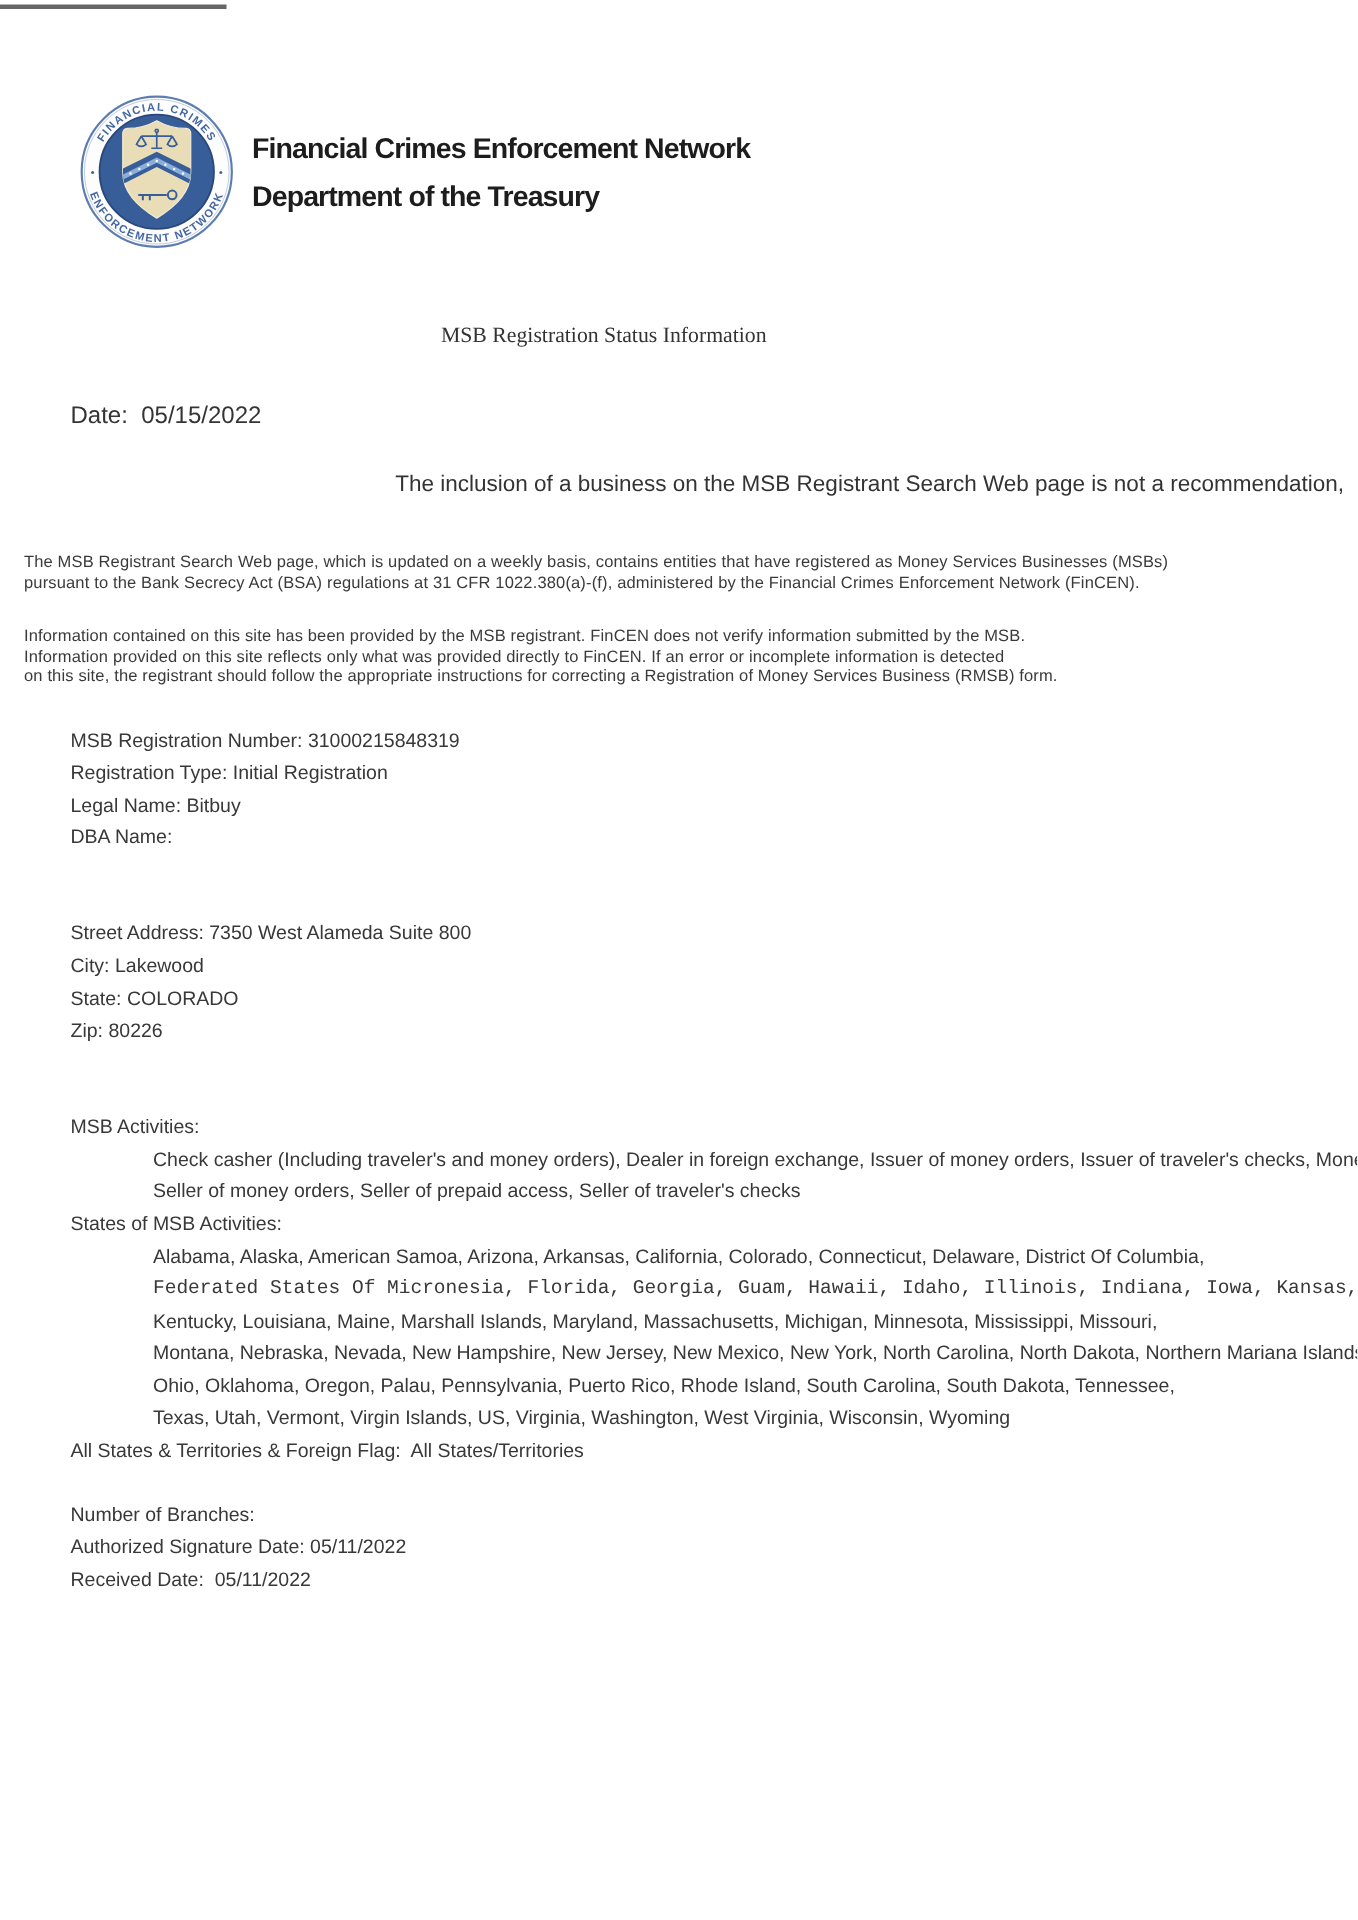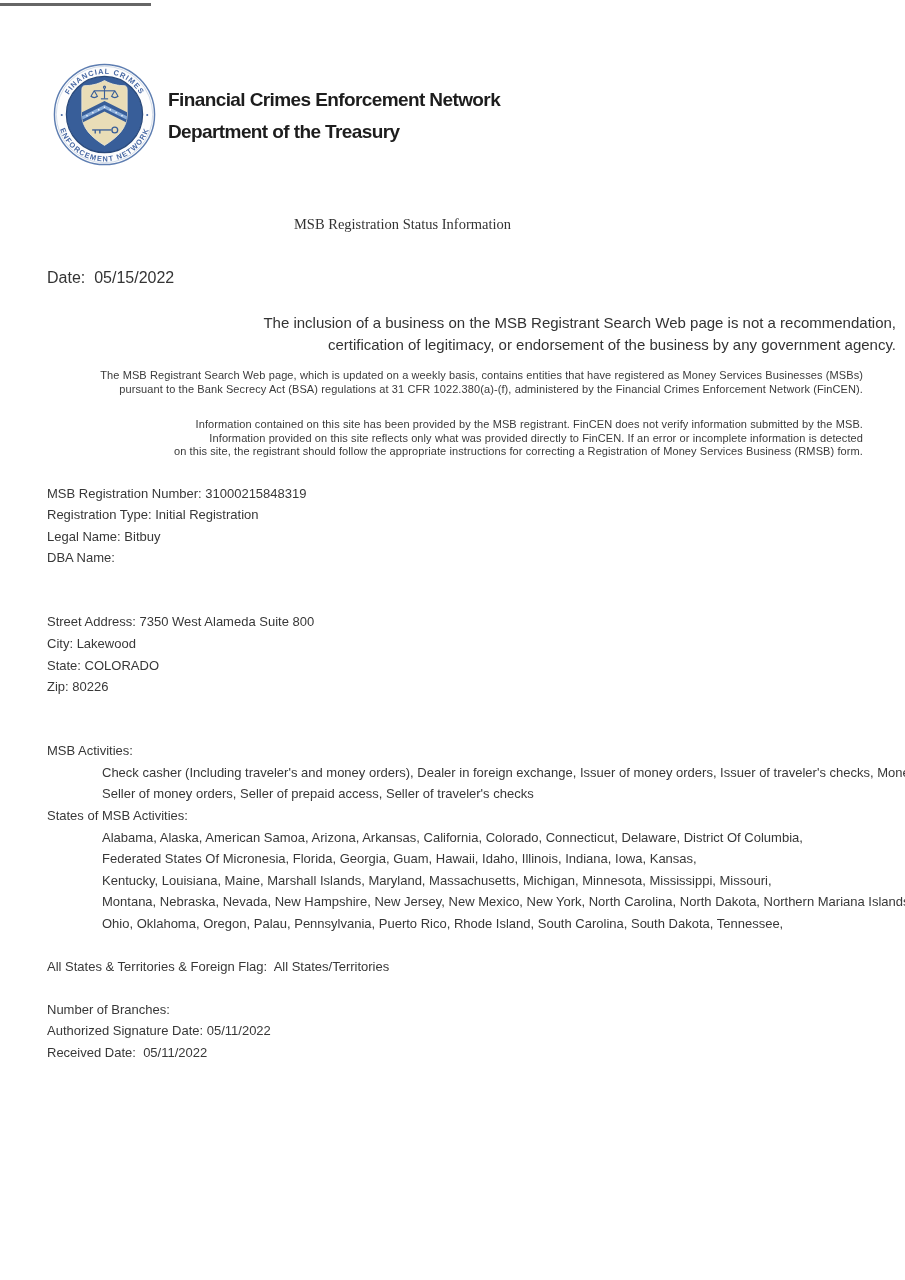--- a/index.html
+++ b/index.html
@@ -7,21 +7,21 @@
     position:relative; width:905px; height:1280px; background:#ffffff;
     font-family:"Liberation Sans", sans-serif; color:#383838; overflow:hidden;
   }
   .scan-line { position:absolute; left:0; top:3px; width:151px; height:2.5px; background:#4b4b4b; opacity:.85; }
   .seal { position:absolute; left:53px; top:63px; width:103px; height:103px; opacity:.95; }
   .org { position:absolute; left:168px; top:84px; font-weight:bold; font-size:19px; line-height:31.5px; letter-spacing:-0.6px; color:#1d1d1d; white-space:pre; }
   .title { position:absolute; left:0; top:216px; width:805px; text-align:center; font-size:14.5px; color:#333;font-family:Liberation Serif, serif; }
   .ln { position:absolute; font-size:13px; color:#383838; white-space:pre; }
   .ln-lg { font-size:16px; color:#343434; }
   .notice { position:absolute; left:0; top:312px; width:896px; text-align:right; font-size:15px; line-height:22px; color:#333; }
-  .small-block { position:absolute; left:0; width:863px; text-align:right; font-size:11px; line-height:13.6px; color:#3a3a3a; letter-spacing:.1px; }
+  .small-block { position:absolute; left:0; width:863px; text-align:left; font-size:11px; line-height:13.6px; color:#3a3a3a; letter-spacing:.1px;padding-left:16px; }
   .clip { width:803px; overflow:hidden; }
   .seal-arc-text { font-family:"Liberation Sans", sans-serif; font-size:7.2px; font-weight:bold; letter-spacing:1px; fill:#3c5f9e; }
 </style>
 </head>
 <body>
 
 <div class="page">
 
   <div class="scan-line"></div>
 
@@ -68,21 +68,20 @@
   </svg>
 
   <div class="org"><div>Financial Crimes Enforcement Network</div><div>Department of the Treasury</div></div>
 
   <div class="title">MSB Registration Status Information</div>
 
   <div class="ln ln-lg" style="left:47px; top:269px;"><span>Date:</span>  <span>05/15/2022</span></div>
 
   <div class="notice">
       <div>The inclusion of a business on the MSB Registrant Search Web page is not a recommendation,</div>
-      <div>certification of legitimacy, or endorsement of the business by any government agency.</div>
     </div>
 
   <div class="small-block" style="top:369px;">
       <div>The MSB Registrant Search Web page, which is updated on a weekly basis, contains entities that have registered as Money Services Businesses (MSBs)</div>
       <div>pursuant to the Bank Secrecy Act (BSA) regulations at 31 CFR 1022.380(a)-(f), administered by the Financial Crimes Enforcement Network (FinCEN).</div>
     </div>
 
   <div class="small-block" style="top:418px;">
       <div>Information contained on this site has been provided by the MSB registrant.  FinCEN does not verify information submitted by the MSB.</div>
       <div>Information provided on this site reflects only what was provided directly to FinCEN.  If an error or incomplete information is detected</div>
@@ -98,23 +97,24 @@
   <div class="ln" style="left:47px; top:636px;"><span>City:</span> <span>Lakewood</span></div>
   <div class="ln" style="left:47px; top:658px;"><span>State:</span> <span>COLORADO</span></div>
   <div class="ln" style="left:47px; top:679px;"><span>Zip:</span> <span>80226</span></div>
 
   <div class="ln" style="left:47px; top:743px;">MSB Activities:</div>
   <div class="ln clip" style="left:102px; top:765px;">Check casher (Including traveler's and money orders), Dealer in foreign exchange, Issuer of money orders, Issuer of traveler's checks, Money transmi</div>
   <div class="ln" style="left:102px; top:786px;">Seller of money orders, Seller of prepaid access, Seller of traveler's checks</div>
 
   <div class="ln" style="left:47px; top:808px;">States of MSB Activities:</div>
   <div class="ln" style="left:102px; top:830px;text-align:center;">Alabama, Alaska, American Samoa, Arizona, Arkansas, California, Colorado, Connecticut, Delaware, District Of Columbia,</div>
-  <div class="ln" style="left:102px; top:851px;">Federated States Of Micronesia, Florida, Georgia, Guam, Hawaii, Idaho, Illinois, Indiana, Iowa, Kansas,</div>
+  <div class="ln" style="left:102px; top:851px;font-family:Liberation Mono, monospace;">Federated States Of Micronesia, Florida, Georgia, Guam, Hawaii, Idaho, Illinois, Indiana, Iowa, Kansas,</div>
   <div class="ln" style="left:102px; top:873px;">Kentucky, Louisiana, Maine, Marshall Islands, Maryland, Massachusetts, Michigan, Minnesota, Mississippi, Missouri,</div>
   <div class="ln" style="left:102px; top:894px;">Montana, Nebraska, Nevada, New Hampshire, New Jersey, New Mexico, New York, North Carolina, North Dakota, Northern Mariana Islands,</div>
   <div class="ln" style="left:102px; top:916px;">Ohio, Oklahoma, Oregon, Palau, Pennsylvania, Puerto Rico, Rhode Island, South Carolina, South Dakota, Tennessee,</div>
+  <div class="ln" style="left:102px; top:937px;">Texas, Utah, Vermont, Virgin Islands, US, Virginia, Washington, West Virginia, Wisconsin, Wyoming</div>
   <div class="ln" style="left:47px; top:959px;"><span>All States &amp; Territories &amp; Foreign Flag:</span>  <span>All States/Territories</span></div>
 
   <div class="ln" style="left:47px; top:1002px;"><span>Number of Branches:</span> <span></span></div>
   <div class="ln" style="left:47px; top:1023px;"><span>Authorized Signature Date:</span> <span>05/11/2022</span></div>
   <div class="ln" style="left:47px; top:1045px;"><span>Received Date:</span>  <span>05/11/2022</span></div>
 
 </div>
 
 </body></html>

